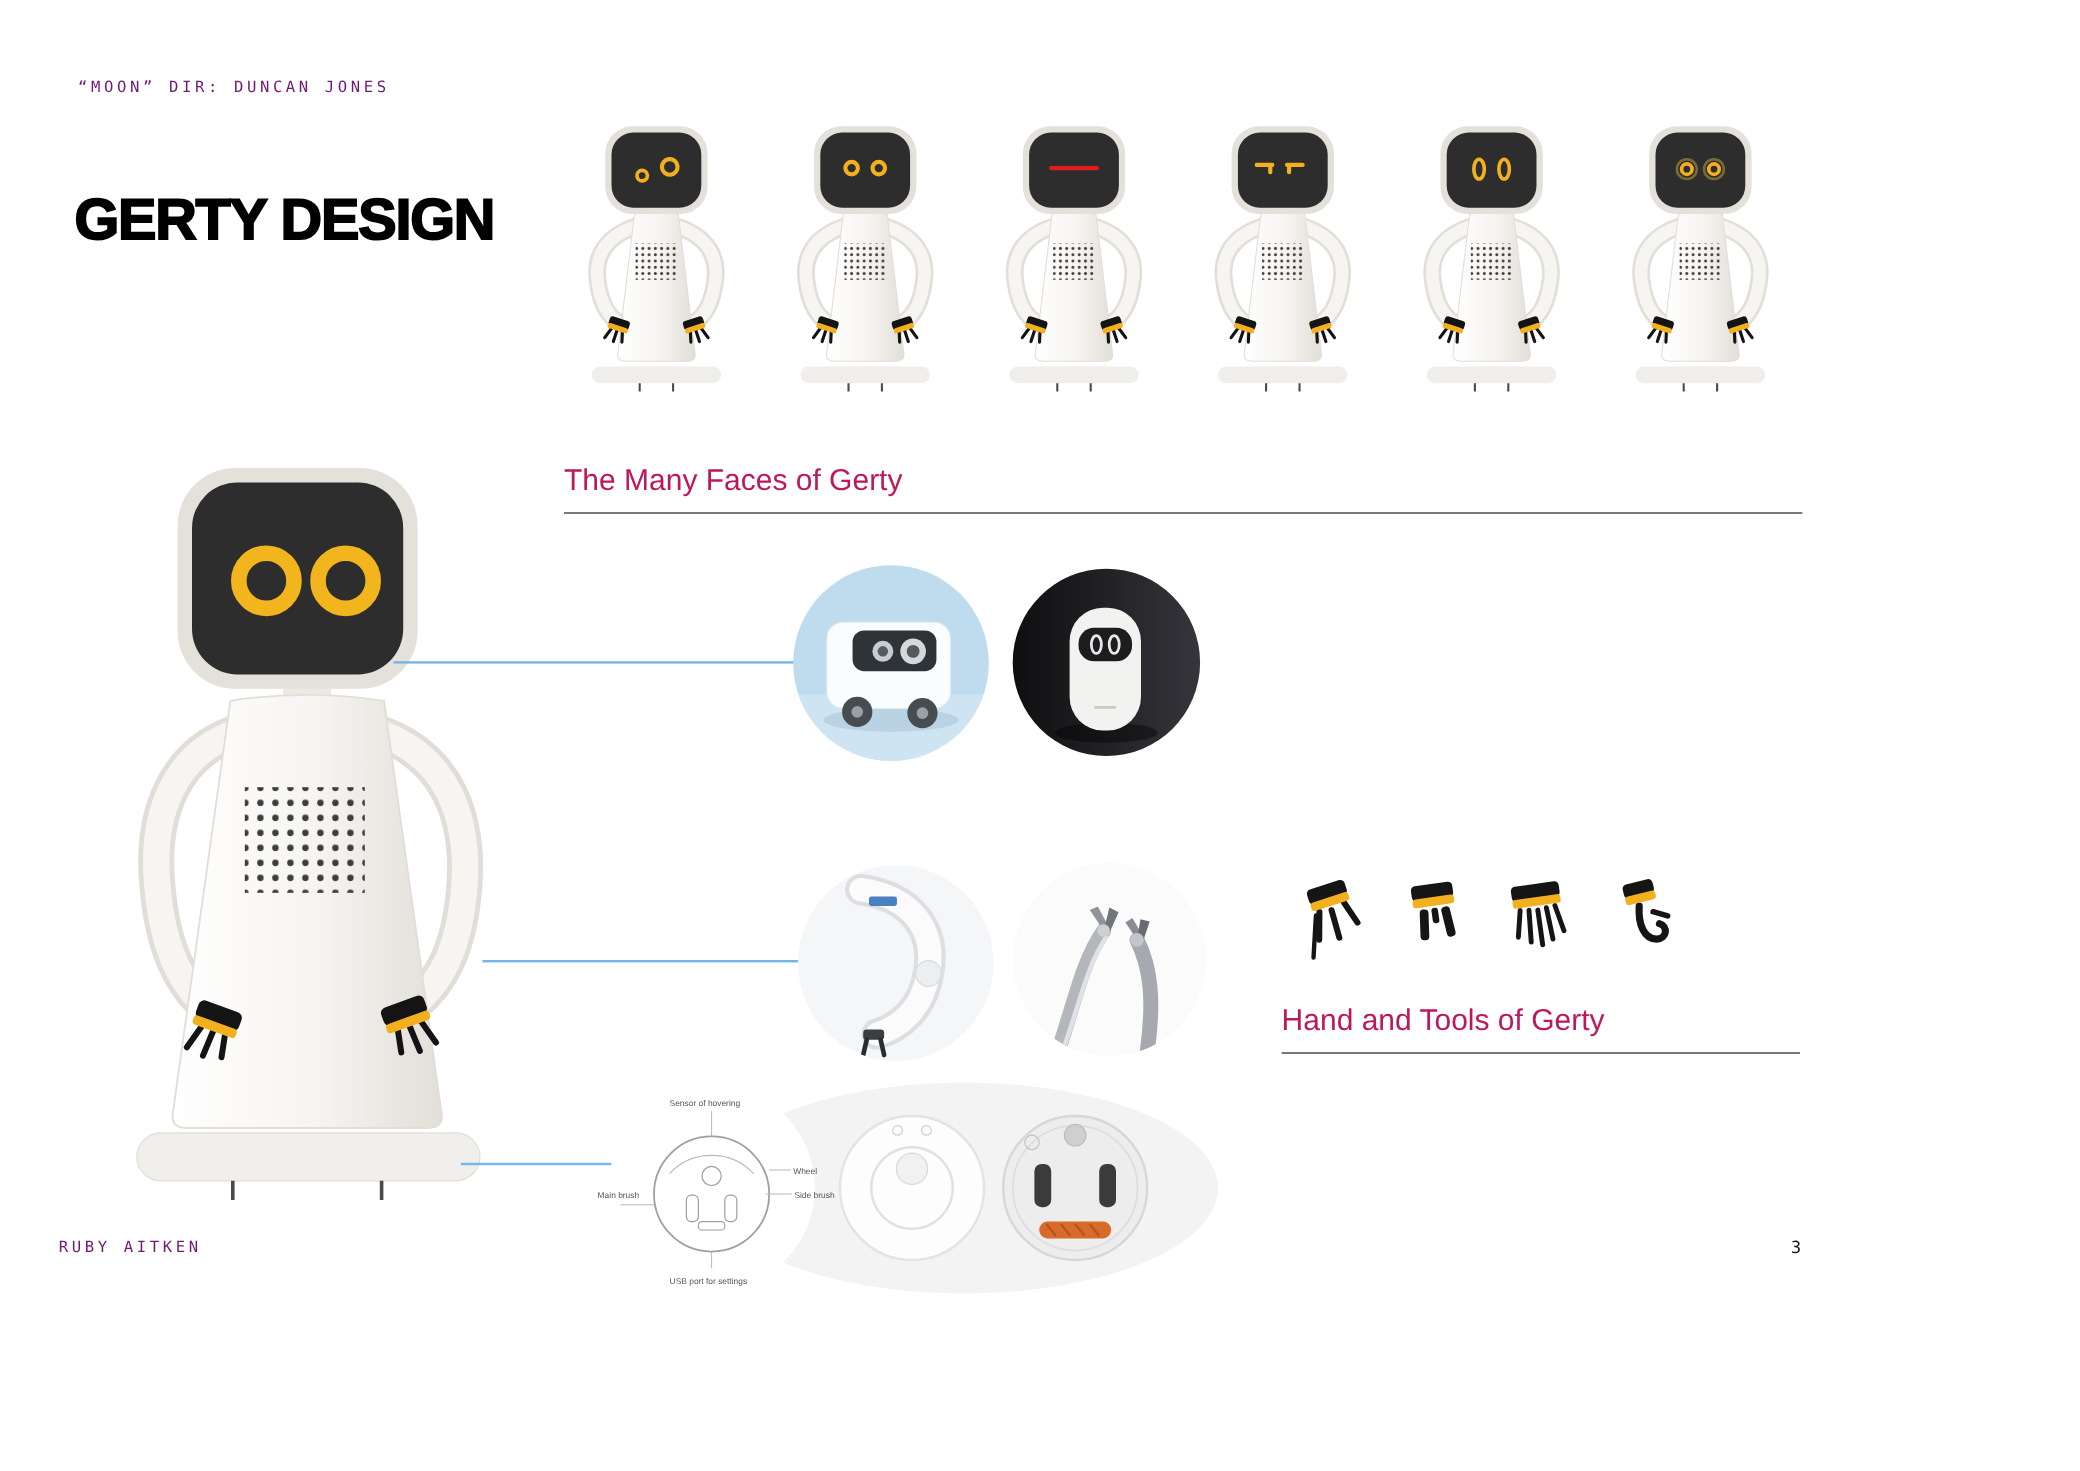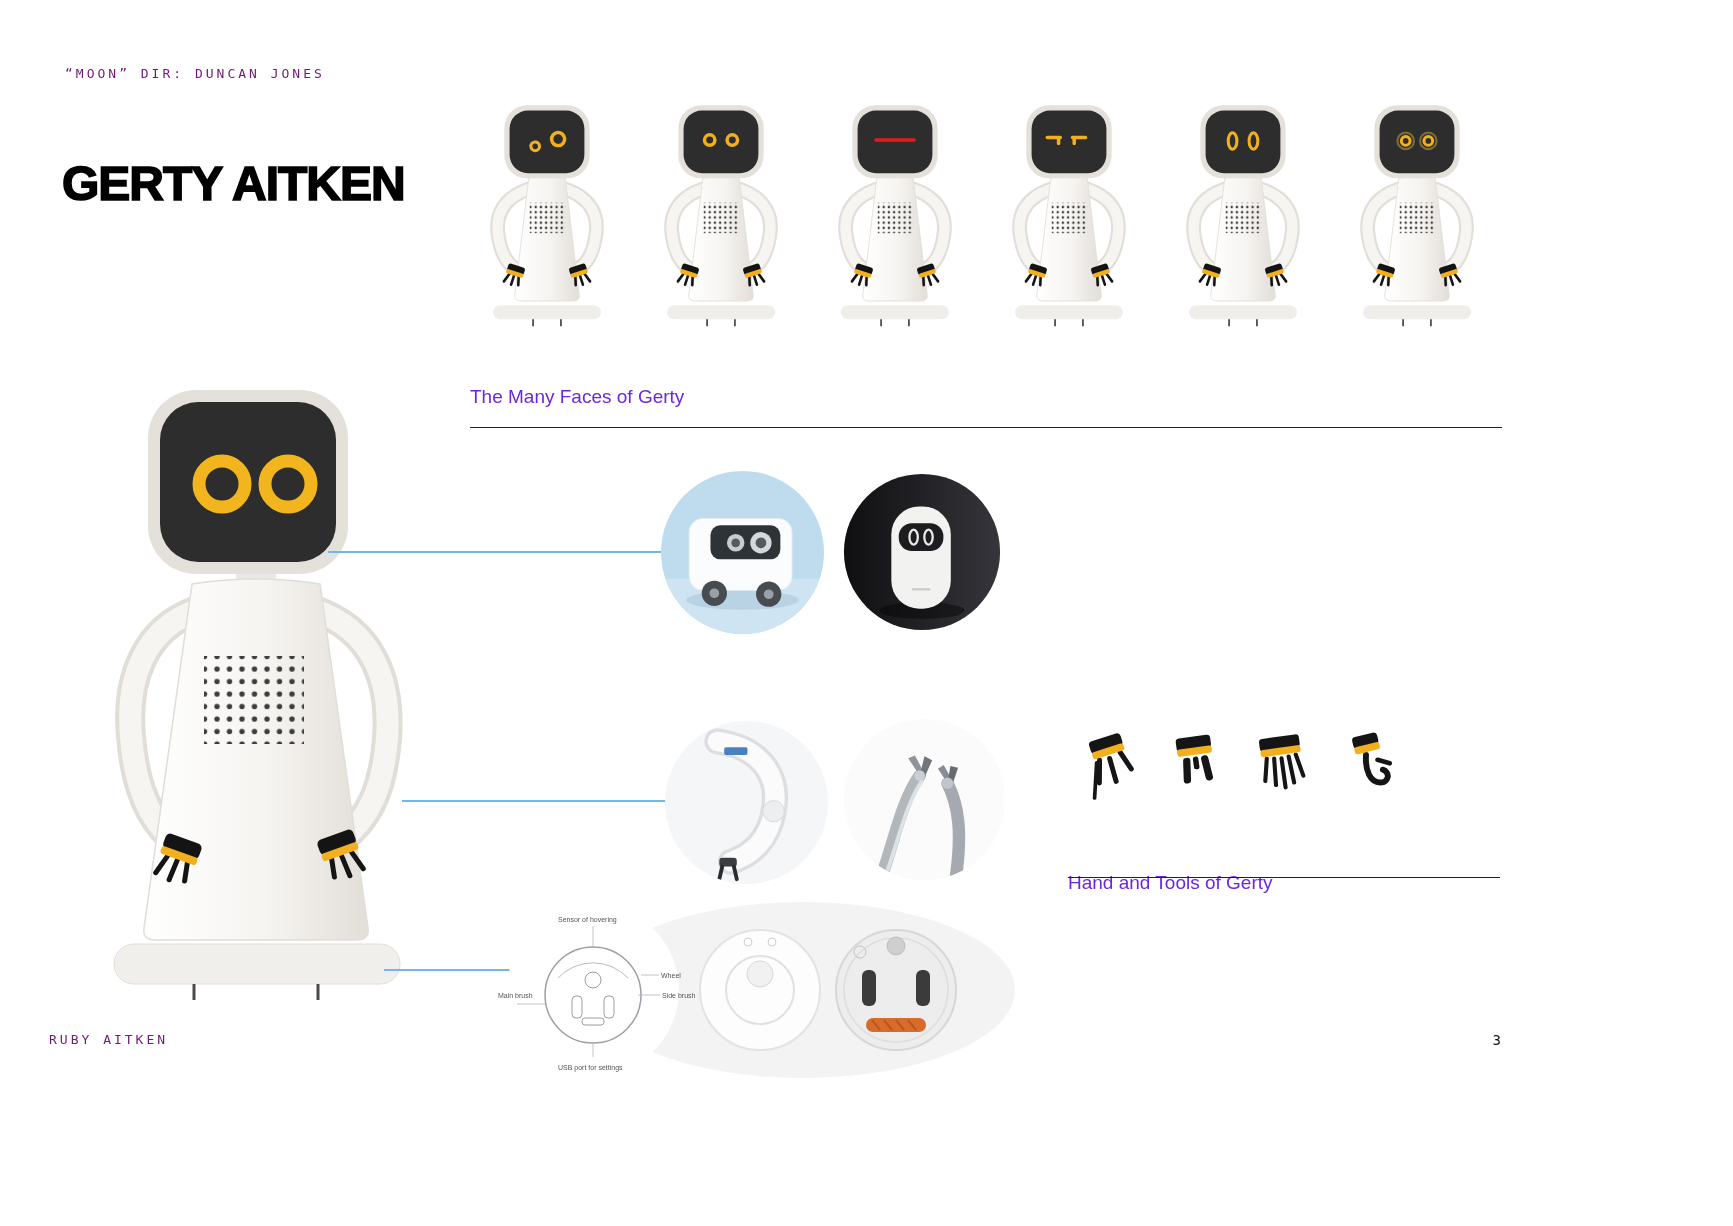--- a/index.html
+++ b/index.html
@@ -5,23 +5,23 @@
   html,body{margin:0;padding:0;background:#fff;}
   .page{position:relative;width:1733px;height:1226px;background:#ffffff;overflow:hidden;
         font-family:"Liberation Sans",sans-serif;color:#111;}
   .tracked{font-family:"DejaVu Sans Mono",monospace;font-size:13px;letter-spacing:3px;color:#701a75;}
   .header-left{position:absolute;left:65px;top:66px;}
   .header-right{position:absolute;top:66px;left:0;width:1502px;text-align:right;}
   .page-title{position:absolute;left:62px;top:156px;font-size:48px;font-weight:900;
               letter-spacing:-1px;color:#000;-webkit-text-stroke:1.6px #000;}
   .faces-row{position:absolute;left:460px;top:100px;width:1044px;display:flex;justify-content:space-between;}
   .small-robot{width:174px;height:235px;flex:0 0 auto;}
-  .caption{position:absolute;font-size:19px;color:#6d28d9;}
+  .caption{position:absolute;font-size:25px;color:#be185d;}
   .faces-caption{left:470px;top:386px;}
-  .hands-caption{left:1068px;top:836px;margin-top:36px;}
+  .hands-caption{left:1068px;top:836px;}
   .rule{position:absolute;height:0;border-top:1.5px solid #222;}
   .faces-rule{left:470px;top:427px;width:1032px;}
   .hands-rule{left:1068px;top:877px;width:432px;}
   .big-robot{position:absolute;left:86px;top:388px;width:340px;height:620px;}
   .connector{position:absolute;height:1.5px;background:#74b6e8;}
   .conn-head{left:328px;top:551px;width:334px;}
   .conn-hand{left:402px;top:800px;width:264px;}
   .conn-base{left:384px;top:969px;width:152px;}
   .photo{position:absolute;}
   .photo-1{left:660px;top:470px;width:165px;height:165px;}
@@ -78,21 +78,21 @@
           <rect x="-10" y="1" width="20" height="5" rx="2" fill="#f2b01e"></rect>
         </g>
         <rect x="51" y="6" width="98" height="84" rx="26" fill="#e4e0da"></rect>
         <rect x="57" y="12" width="86" height="72" rx="21" fill="#2d2d2d"></rect>
       </g>
     </defs>
   </svg>
 
   <div class="tracked header-left">“MOON” DIR: DUNCAN JONES</div>
 
-  <div class="page-title">GERTY AITKEN</div>
+  <div class="page-title">GERTY DESIGN</div>
 
   <div class="faces-row">
     <svg class="small-robot" viewBox="0 0 200 270">
       <use href="#gerty-small-body"></use>
       <g transform="rotate(-5 100 48)" fill="none" stroke="#f2b01e">
         <circle cx="86" cy="52" r="5" stroke-width="3.5"></circle>
         <circle cx="113" cy="46" r="7.5" stroke-width="4"></circle>
       </g>
     </svg>
     <svg class="small-robot" viewBox="0 0 200 270">

